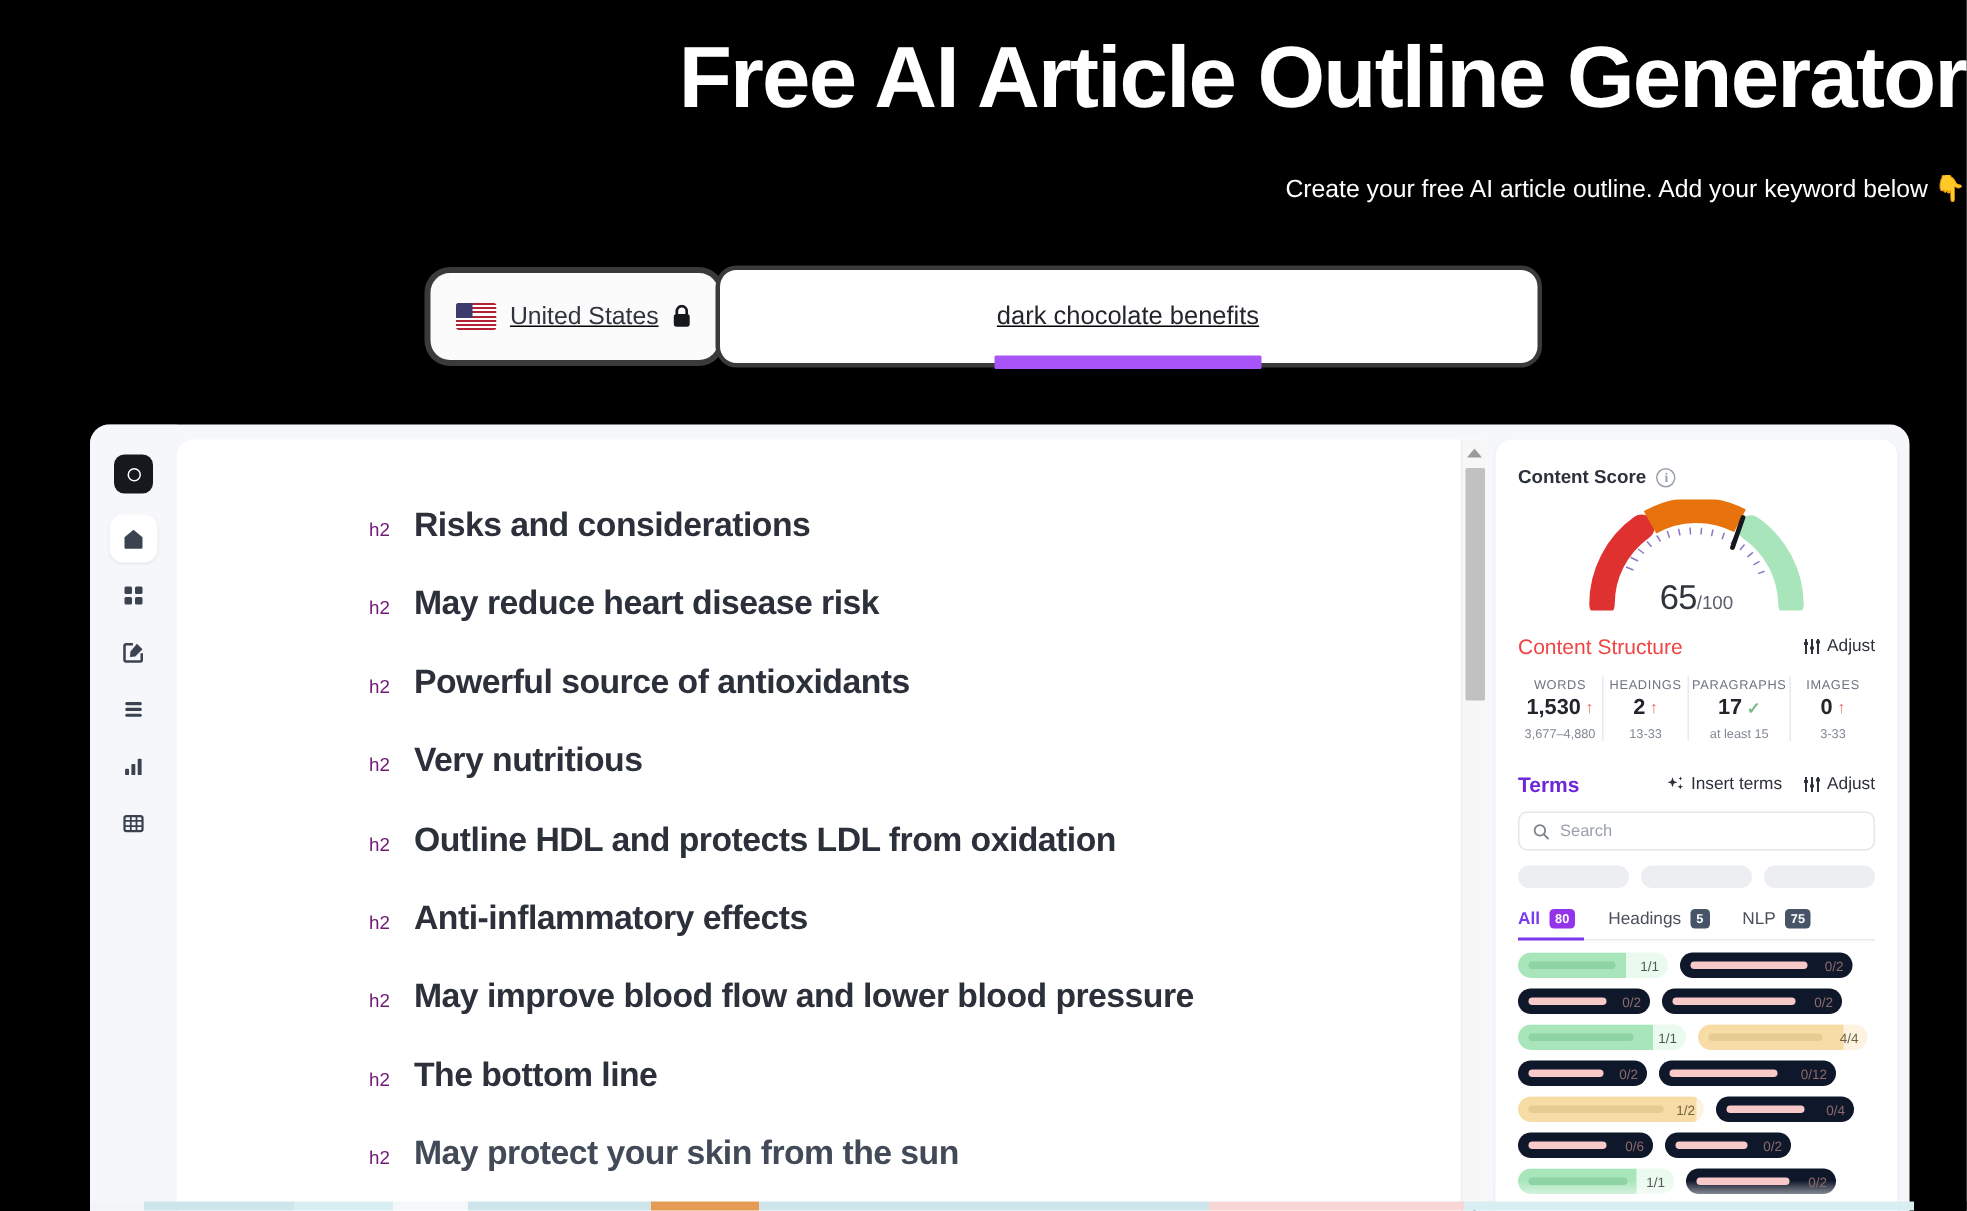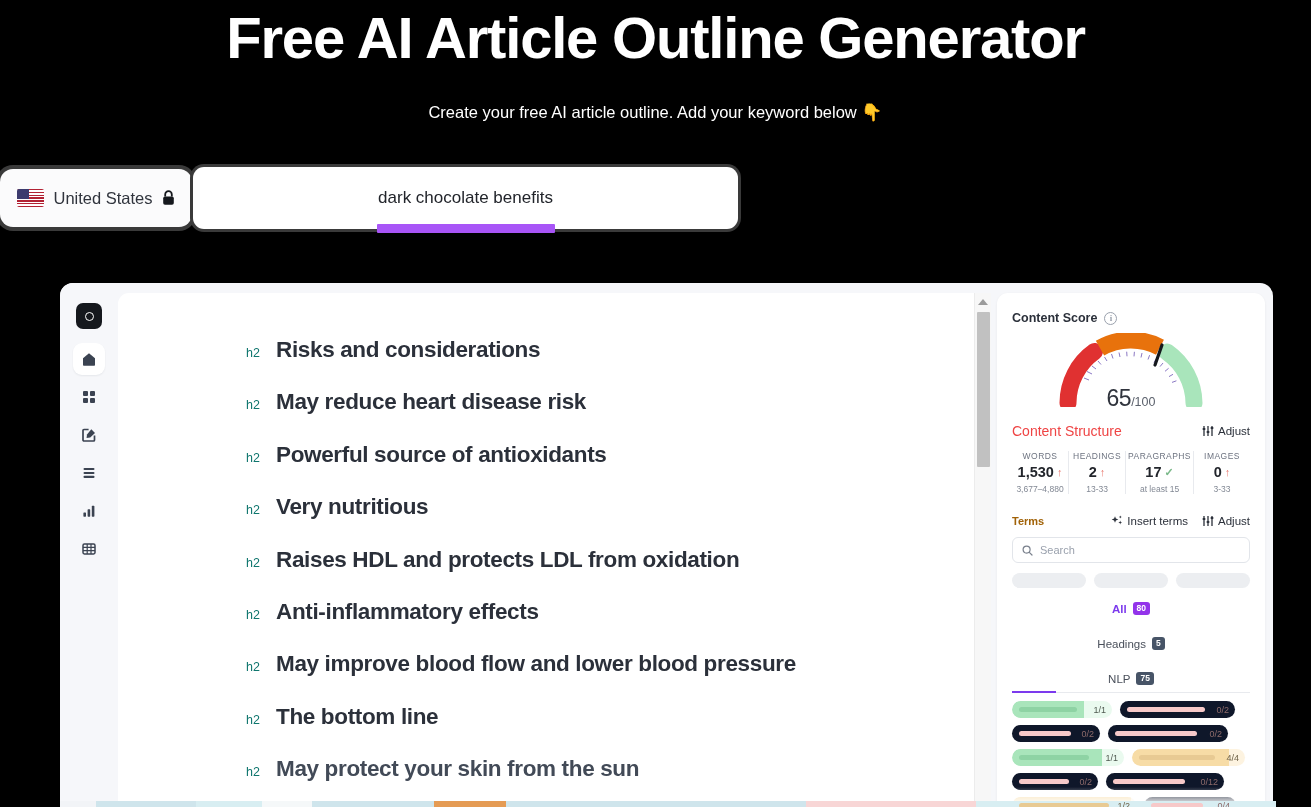--- a/index.html
+++ b/index.html
@@ -5,45 +5,46 @@
 <style>
   * { box-sizing: border-box; margin: 0; padding: 0; }
   html, body {
     width: 1311px; height: 807px;
     background: #000000;
     font-family: "Liberation Sans", sans-serif;
     overflow: hidden;
   }
 
   
-  .hero { width: 100%; padding-top: 2px; text-align: center; }
+  .hero { width: 100%; padding-top: 16px; text-align: right; }
   .hero-title {
     color: #ffffff;
     font-size: 58px;
     font-weight: 800;
     letter-spacing: -1.2px;
     line-height: 72px;
     white-space: nowrap;
   }
   .hero-sub {
     color: #ffffff;
     font-size: 16.5px;
     font-weight: 500;
     margin-top: 28px;
     line-height: 20px;
   }
   .hero-sub .hand { color: #f5b82e; font-size: 17px; }
 
   
   .search-row {
     display: flex;
-    justify-content: flex-start;
+    justify-content: center;
     align-items: center;
     gap: 1px;
     margin-top: 44px;
+    text-decoration: underline;
   }
   .country-box {
     width: 192px; height: 58px;
     background: #fbfbfc;
     border-radius: 13px;
     display: flex;
     align-items: center;
     justify-content: center;
     gap: 9px;
     box-shadow: 0 0 0 4px #3a3a3a;
@@ -158,21 +159,21 @@
     padding: 44px 0 0 0;
   }
   .outline-row {
     display: flex;
     align-items: baseline;
     gap: 12px;
     padding: 0 0 0 128px;
     height: 52.4px;
   }
   .tag {
-    color: #0f766e;
+    color: #701a75;
     font-size: 12.5px;
     font-weight: 400;
     width: 18px;
     flex: none;
     text-align: left;
   }
   .h2-text {
     color: #2b303a;
     font-size: 22.5px;
     font-weight: 700;
@@ -301,21 +302,21 @@
   .metric .v .check { color: #7bb98a; font-size: 11px; }
   .metric .r {
     font-size: 8.5px; color: #828894; margin-top: 4px;
   }
 
   
   .terms-head {
     display: flex; align-items: center; justify-content: space-between;
     margin-top: 21px;
   }
-  .terms-head .label { font-size: 11px; font-weight: 700; color: #a16207; }
+  .terms-head .label { font-size: 14px; font-weight: 700; color: #6d28d9; }
 
   .search-box {
     margin-top: 10px;
     height: 26px;
     border: 1px solid #e2e5ea;
     border-radius: 6px;
     display: flex; align-items: center; gap: 7px;
     padding: 0 9px;
   }
   .search-box .ph { font-size: 11px; color: #9aa1ad; }
@@ -326,21 +327,20 @@
     background: #eceef1;
     flex: 1;
   }
 
   .tabs {
     display: flex; align-items: center; gap: 22px;
     margin-top: 14px;
     border-bottom: 1px solid #e8eaee;
     padding-bottom: 7px;
     position: relative;
-    flex-direction: column;
   }
   .tab { display: flex; align-items: center; gap: 6px; }
   .tab .t { font-size: 11.5px; color: #4a505b; }
   .tab.active .t { color: #7c3aed; font-weight: 600; }
   .badge {
     font-size: 8.5px; font-weight: 700; color: #ffffff;
     background: #475467; border-radius: 3px;
     padding: 1px 4px; line-height: 11px;
   }
   .tab.active .badge { background: #9333ea; }
@@ -500,21 +500,21 @@
       <div class="outline-row">
         <span class="tag">h2</span>
         <span class="h2-text">Powerful source of antioxidants</span>
       </div>
       <div class="outline-row">
         <span class="tag">h2</span>
         <span class="h2-text">Very nutritious</span>
       </div>
       <div class="outline-row">
         <span class="tag">h2</span>
-        <span class="h2-text">Raises HDL and protects LDL from oxidation</span>
+        <span class="h2-text">Outline HDL and protects LDL from oxidation</span>
       </div>
       <div class="outline-row">
         <span class="tag">h2</span>
         <span class="h2-text">Anti-inflammatory effects</span>
       </div>
       <div class="outline-row">
         <span class="tag">h2</span>
         <span class="h2-text">May improve blood flow and lower blood pressure</span>
       </div>
       <div class="outline-row">

